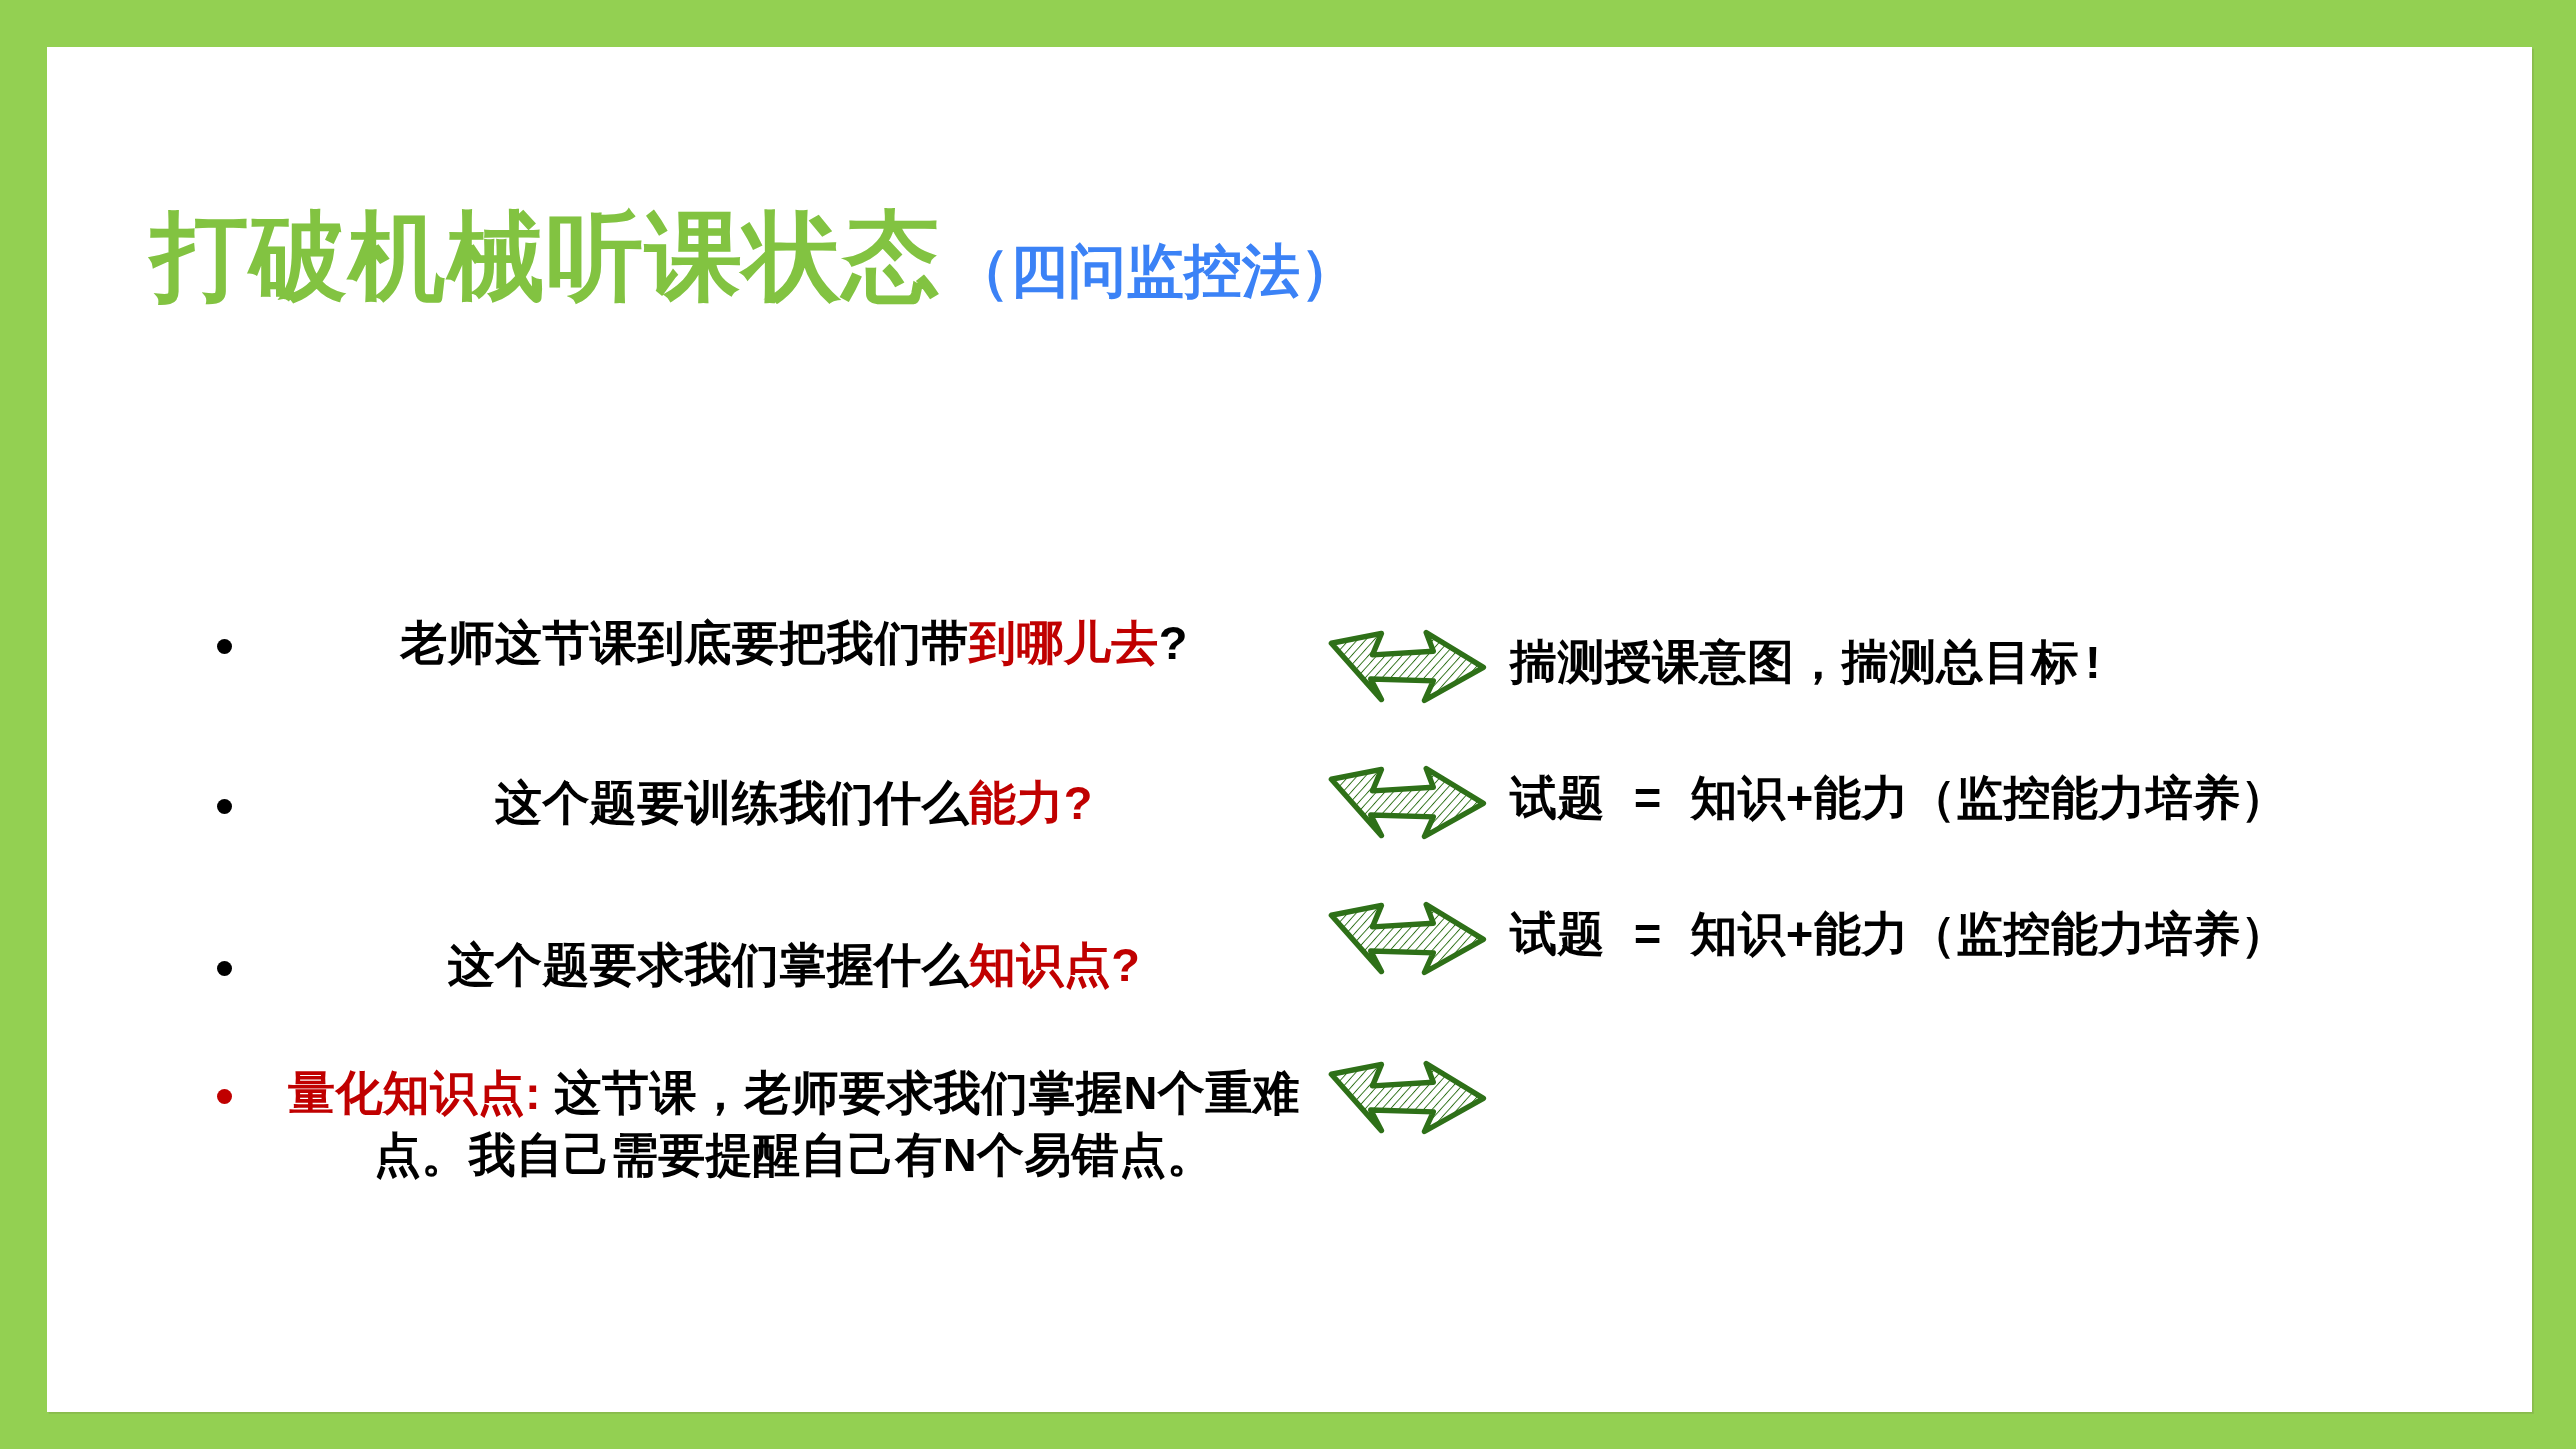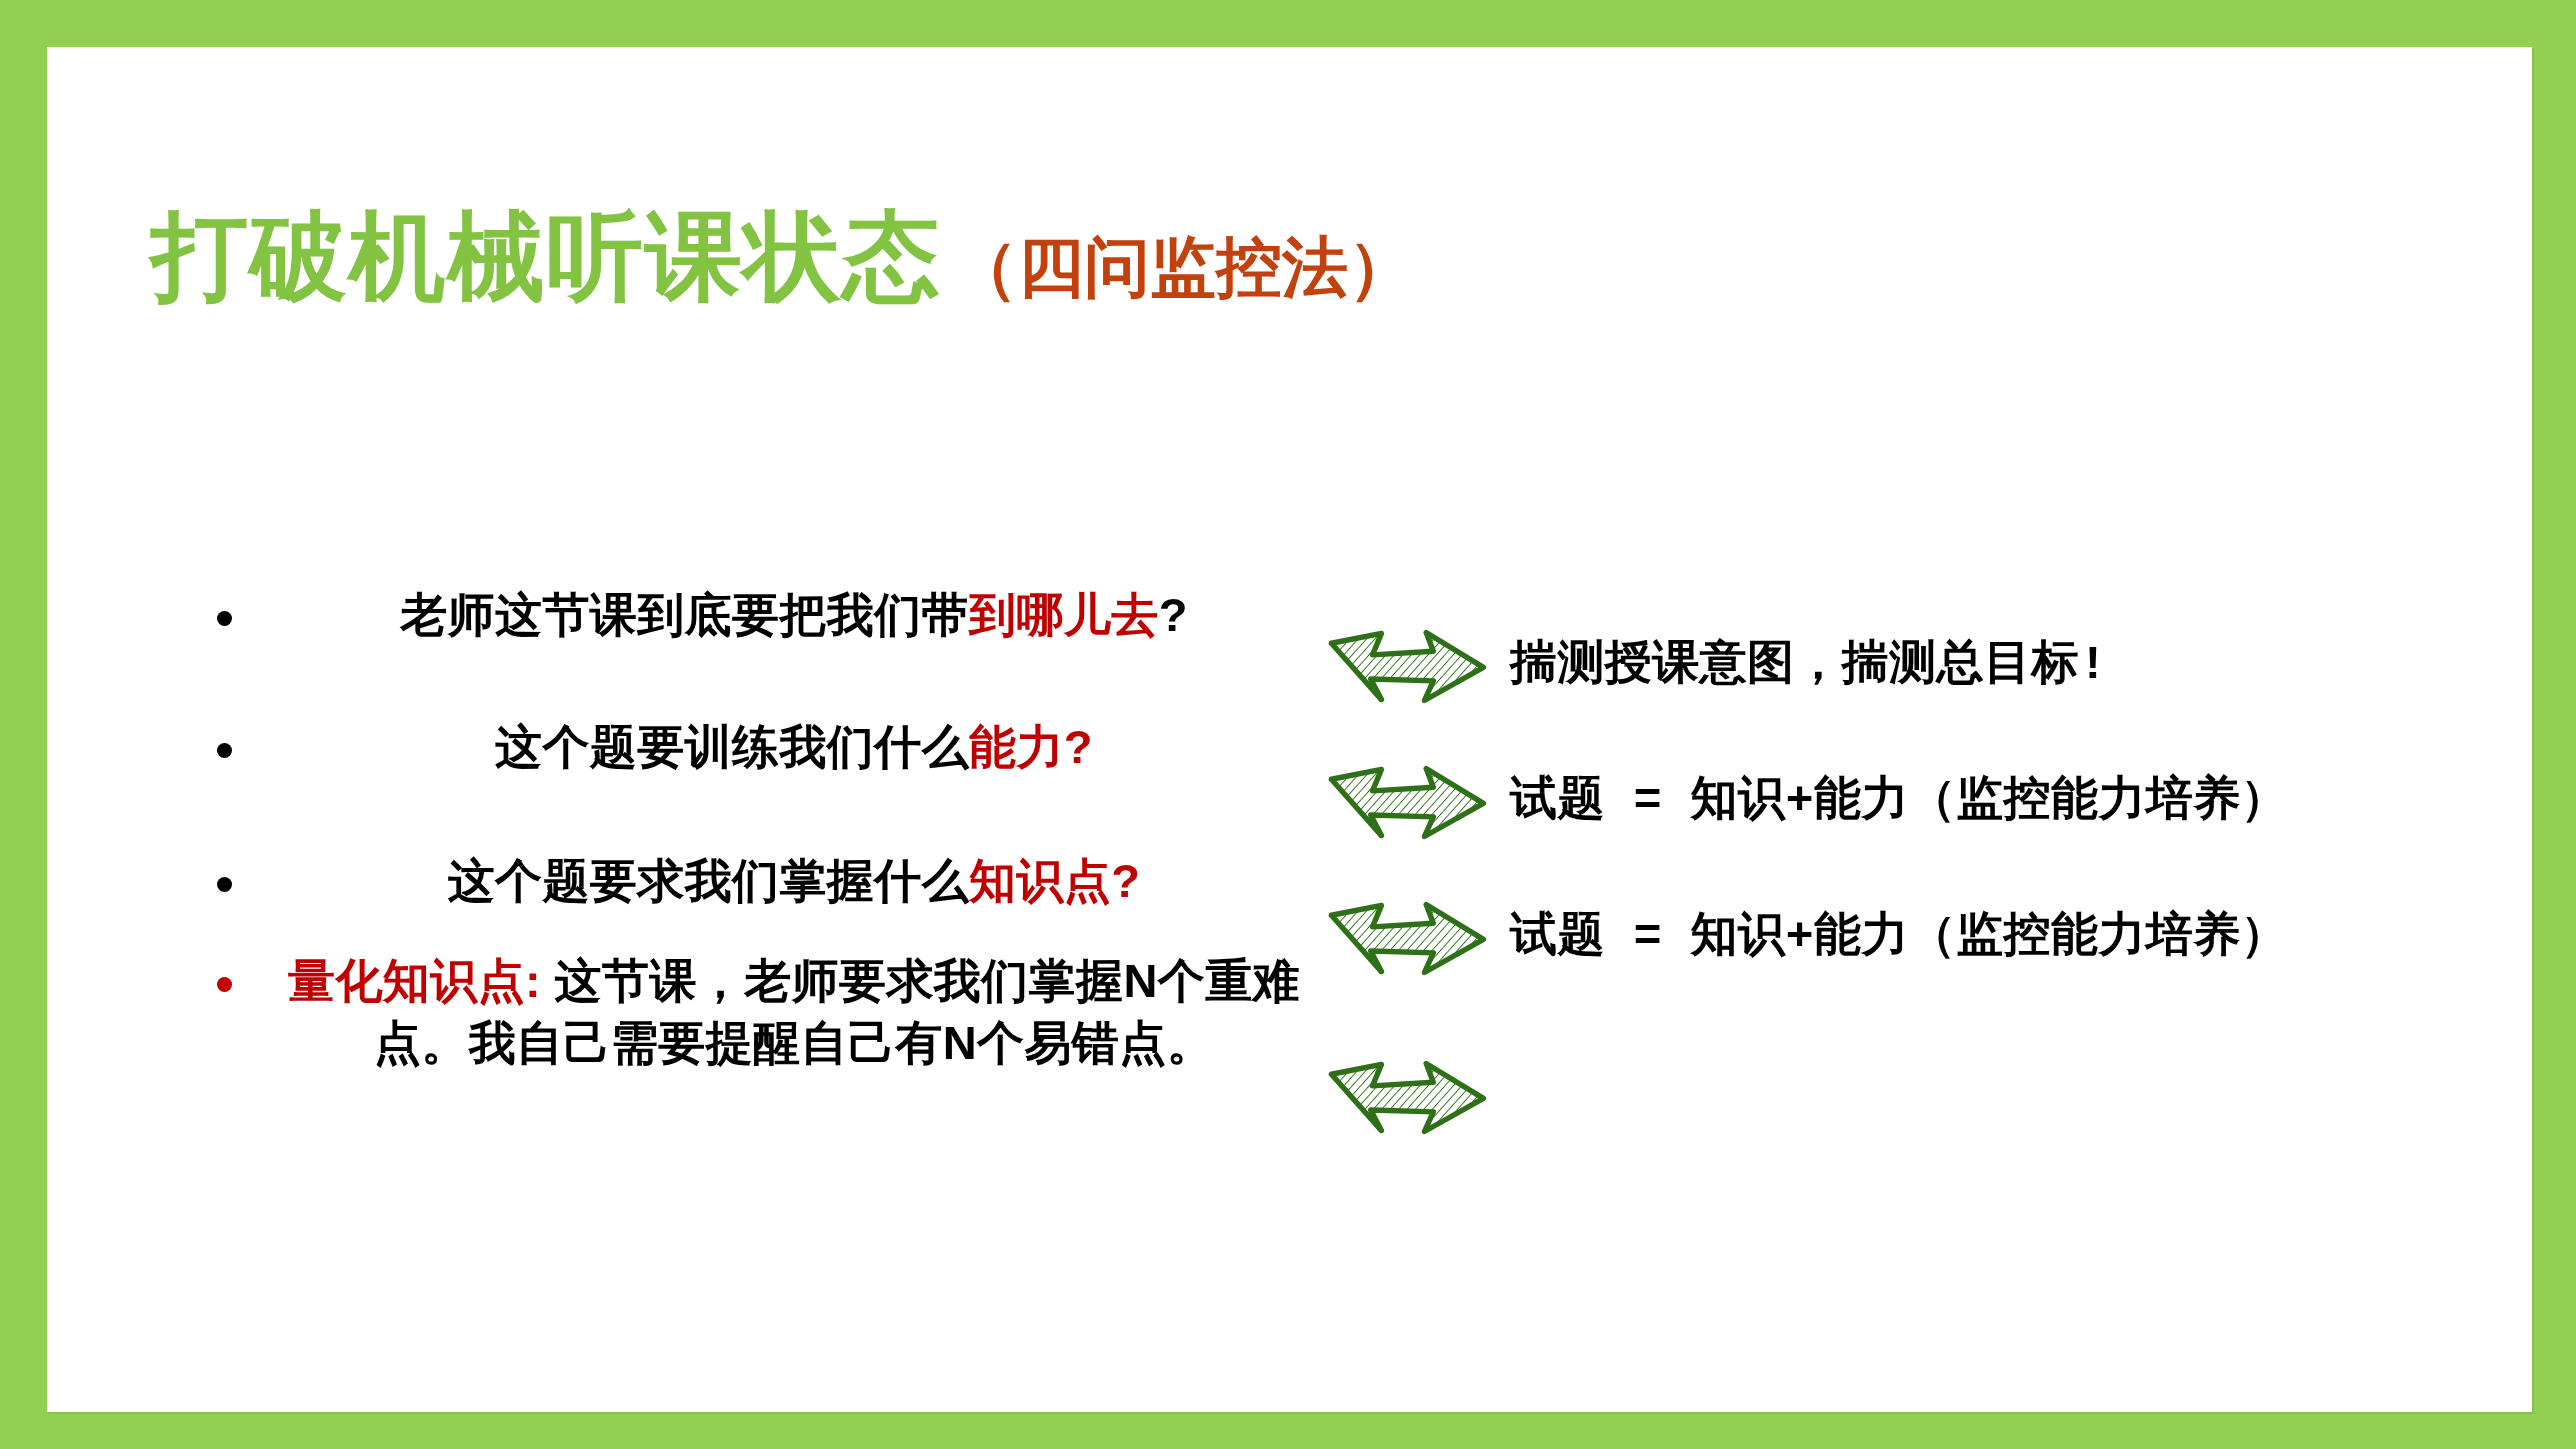--- a/index.html
+++ b/index.html
@@ -31,23 +31,23 @@
     white-space:nowrap;
   }
   #title-main {
     font-size:97px;
     font-weight:bold;
     color:#82c341;
     letter-spacing:1.8px;
     line-height:1;
   }
   #title-sub {
-    font-size:66px;
-    font-weight:bold;
-    color:#c2410c;
+    font-size:58px;
+    font-weight:bold;
+    color:#3b82f6;
     line-height:1;
     padding-left:10.7px;
     padding-bottom:5.4px;
   }
 
   
   #body {
     position:absolute;
     left:0; top:537px;
     width:2485px; height:769px;
@@ -56,20 +56,21 @@
   
   #left-col {
     position:absolute;
     left:132px; top:0;
     width:1127px;
   }
   .bullet-row {
     position:relative;
     padding-left:103px;
     margin-bottom:0;
+    margin-top:28px;
   }
   .bullet-dot {
     position:absolute;
     left:38px; top:27px;
     width:15px; height:15px;
     border-radius:50%;
     background:#000000;
   }
   .bullet-dot.red { background:#c00000; }
   .bullet-text {

